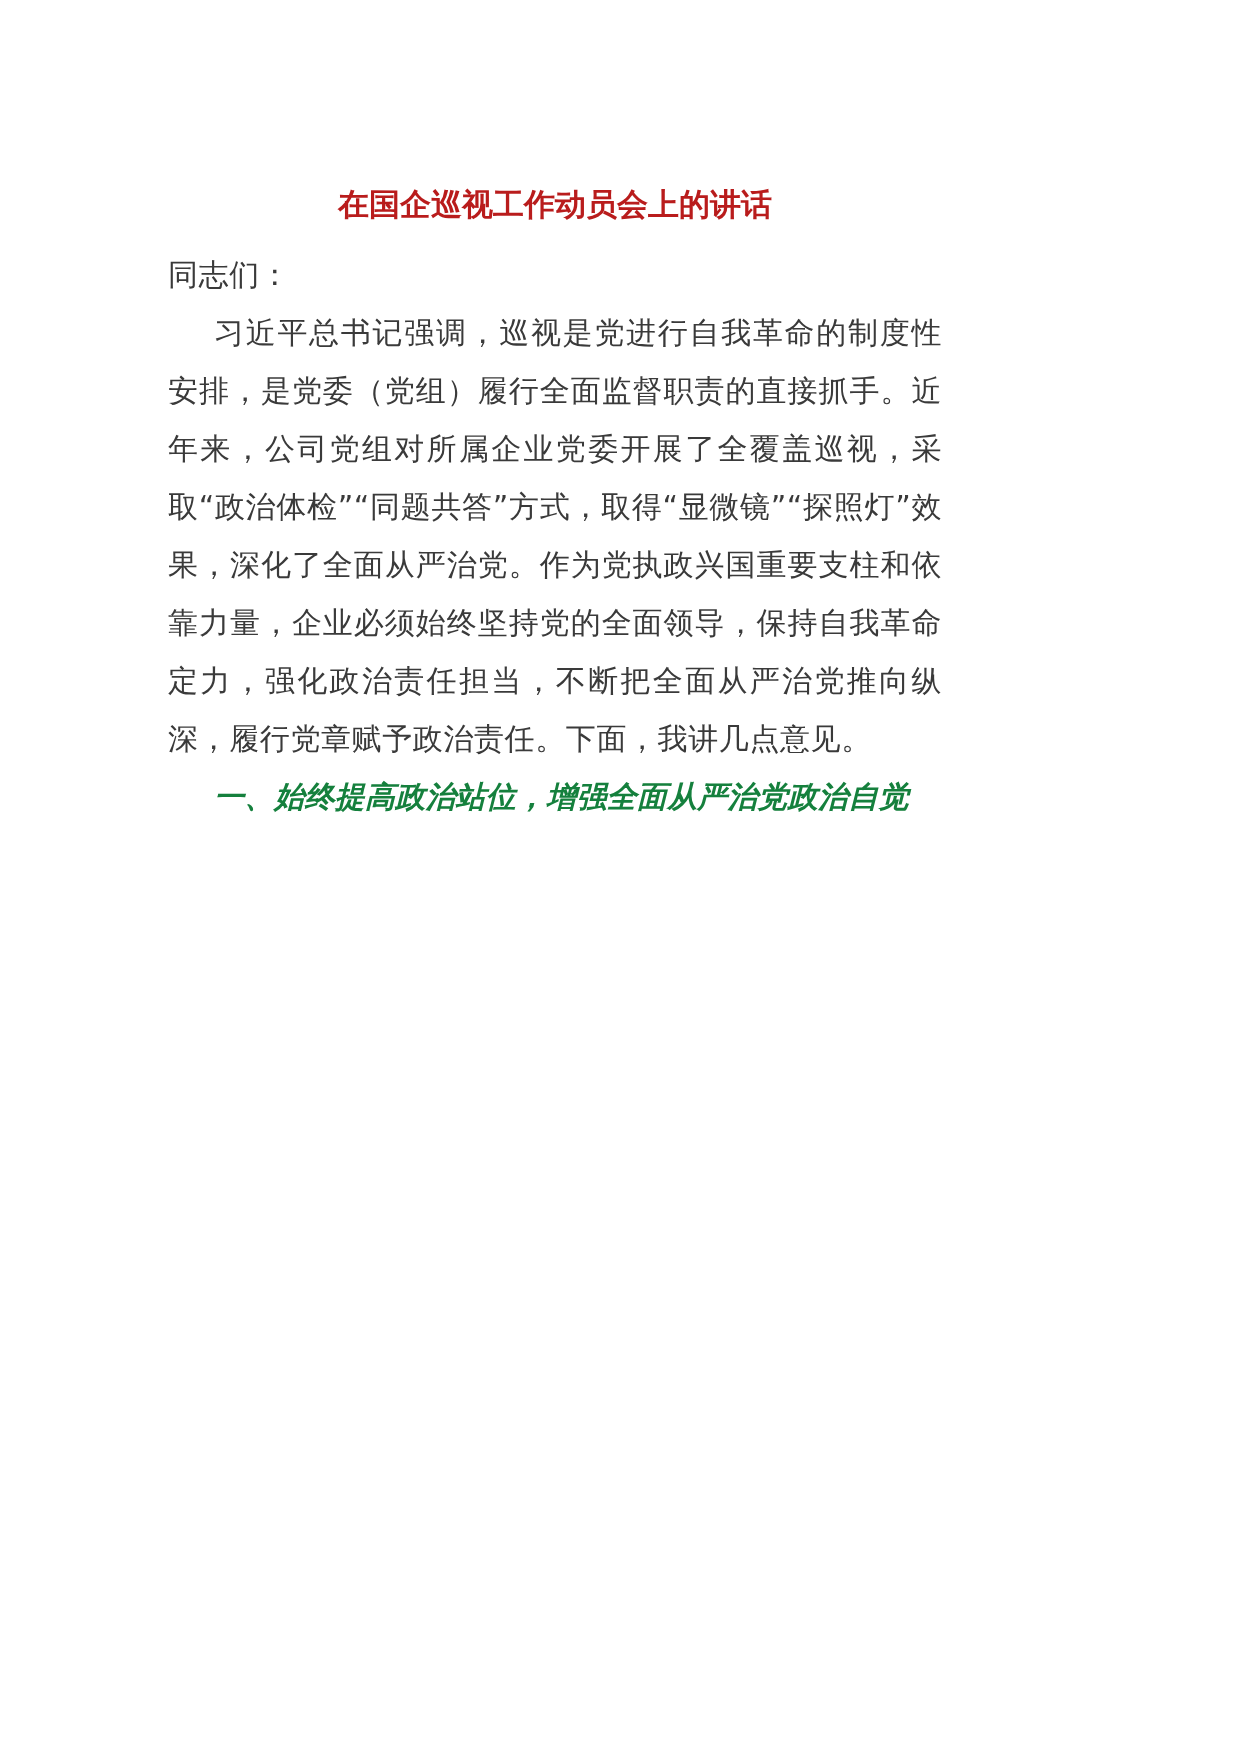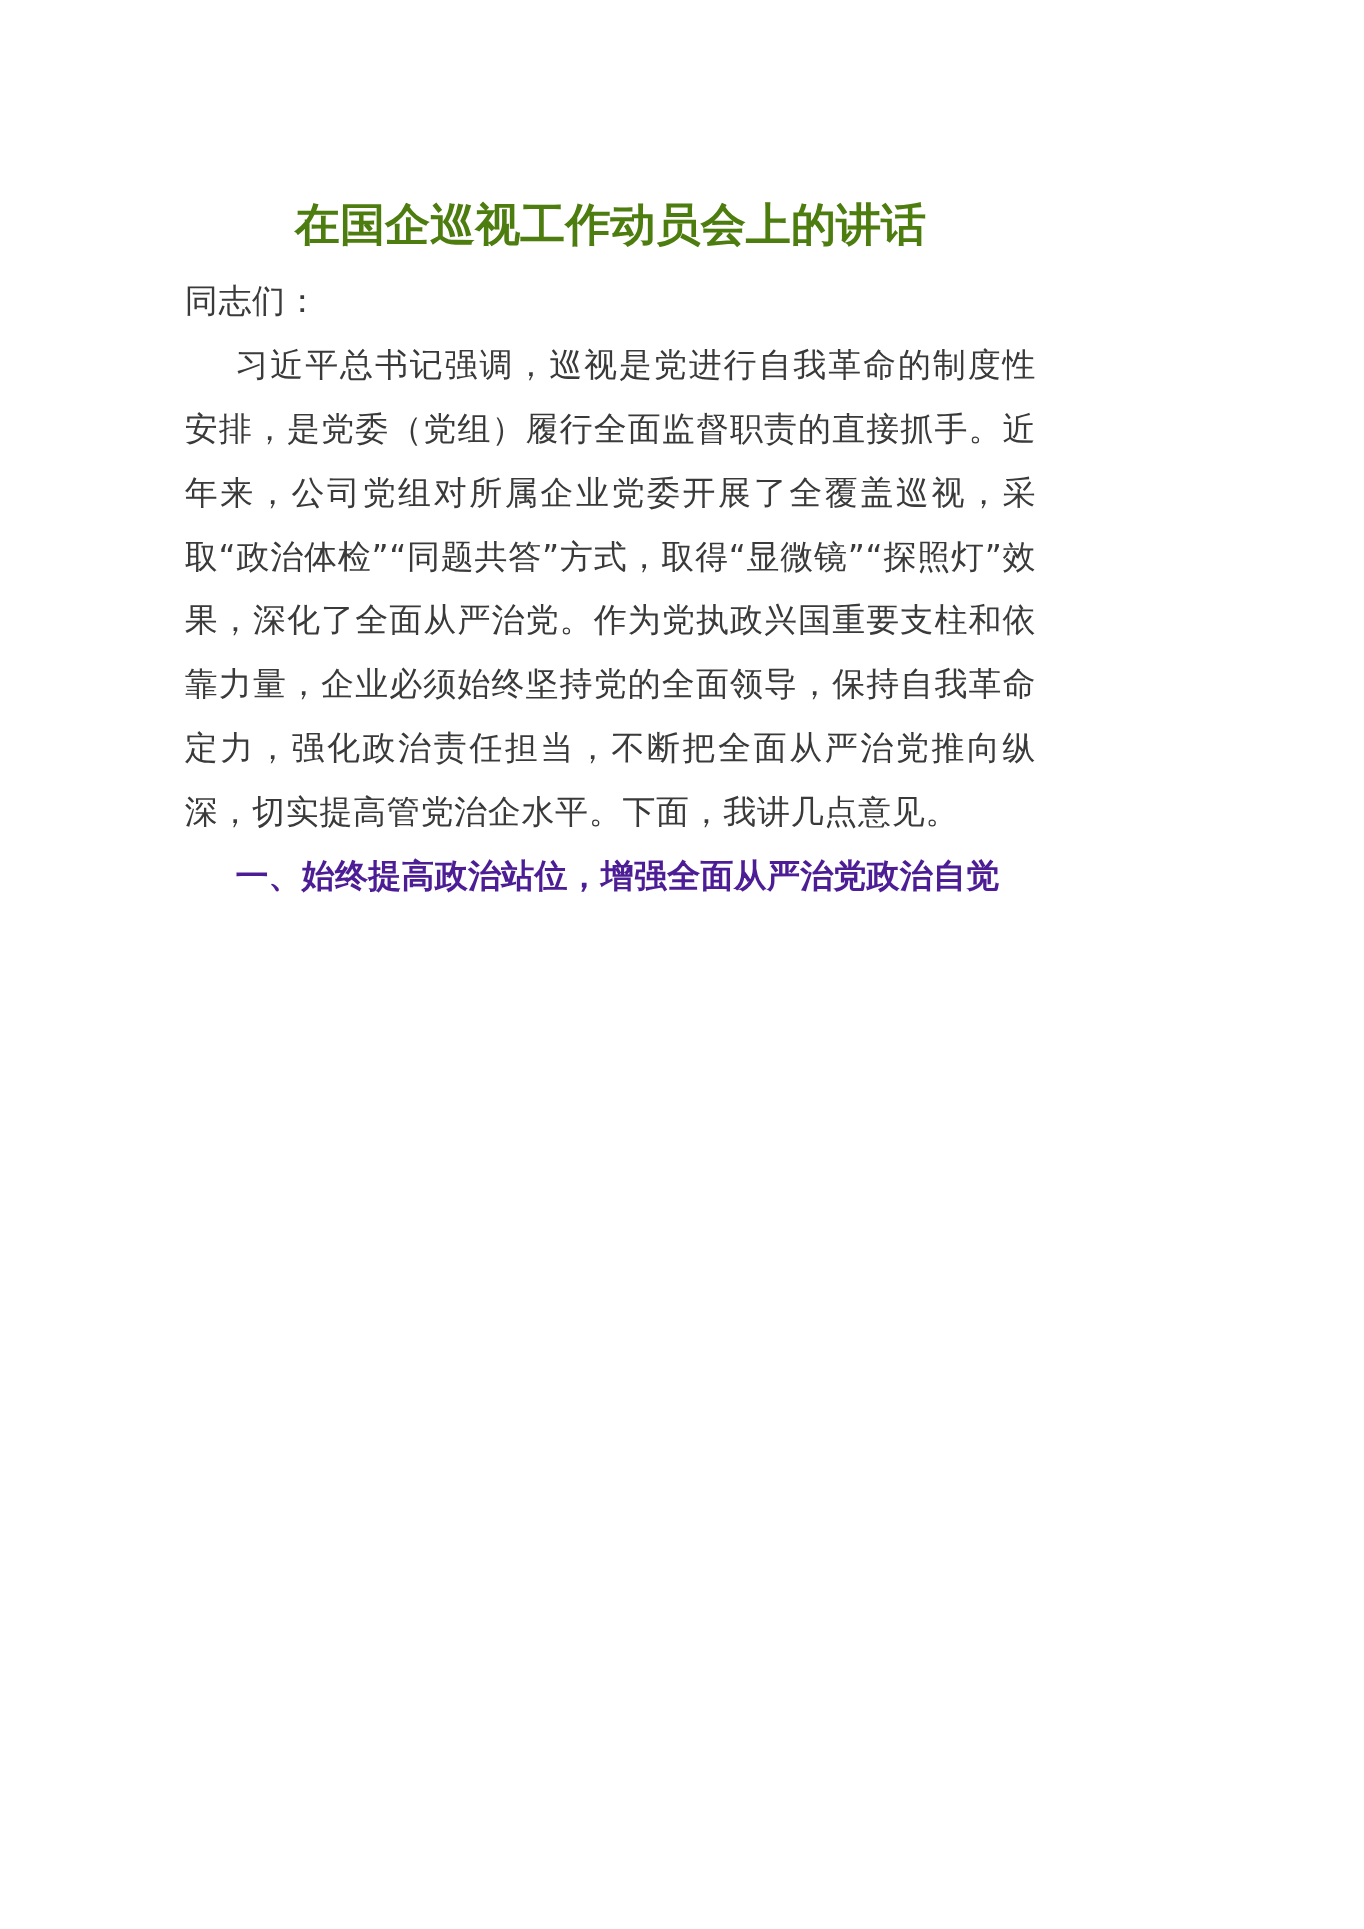--- a/index.html
+++ b/index.html
@@ -16,23 +16,23 @@
       color: #3a3a3a;
     }
     .page {
       position: absolute;
       left: 168px;
       top: 178px;
       width: 774px;
     }
     .title {
       text-align: center;
-      font-size: 41px;
+      font-size: 31px;
       font-weight: bold;
-      color: #4d7c0f;
+      color: #b91c1c;
       height: 52px;
       line-height: 52px;
       margin: 0 0 16px 0;
       letter-spacing: 0px;
     }
     .para {
       margin: 0;
       font-size: 30px;
       line-height: 58px;
       text-align: justify;
@@ -44,34 +44,35 @@
       margin: 0 0 0 0;
     }
     .indent {
       text-indent: 46px;
     }
     .heading {
       font-weight: bold;
       font-size: 30px;
       line-height: 58px;
       text-indent: 46px;
-      color: #4c1d95;
+      color: #15803d;
       margin: 0;
       letter-spacing: 0.2px;
+      font-style: italic;
     }
     .bold-lead {
       font-weight: bold;
       color: #333333;
     }
   </style>
 </head>
 <body>
 
 <div class="page">
   <h1 class="title">在国企巡视工作动员会上的讲话</h1>
 
   <p class="para salutation">同志们：</p>
 
-  <p class="para indent">习近平总书记强调，巡视是党进行自我革命的制度性安排，是党委（党组）履行全面监督职责的直接抓手。近年来，公司党组对所属企业党委开展了全覆盖巡视，采取“政治体检”“同题共答”方式，取得“显微镜”“探照灯”效果，深化了全面从严治党。作为党执政兴国重要支柱和依靠力量，企业必须始终坚持党的全面领导，保持自我革命定力，强化政治责任担当，不断把全面从严治党推向纵深，切实提高管党治企水平。下面，我讲几点意见。</p>
+  <p class="para indent">习近平总书记强调，巡视是党进行自我革命的制度性安排，是党委（党组）履行全面监督职责的直接抓手。近年来，公司党组对所属企业党委开展了全覆盖巡视，采取“政治体检”“同题共答”方式，取得“显微镜”“探照灯”效果，深化了全面从严治党。作为党执政兴国重要支柱和依靠力量，企业必须始终坚持党的全面领导，保持自我革命定力，强化政治责任担当，不断把全面从严治党推向纵深，履行党章赋予政治责任。下面，我讲几点意见。</p>
 
   <p class="heading">一、始终提高政治站位，增强全面从严治党政治自觉</p>
 
 </div>
 
 </body></html>

